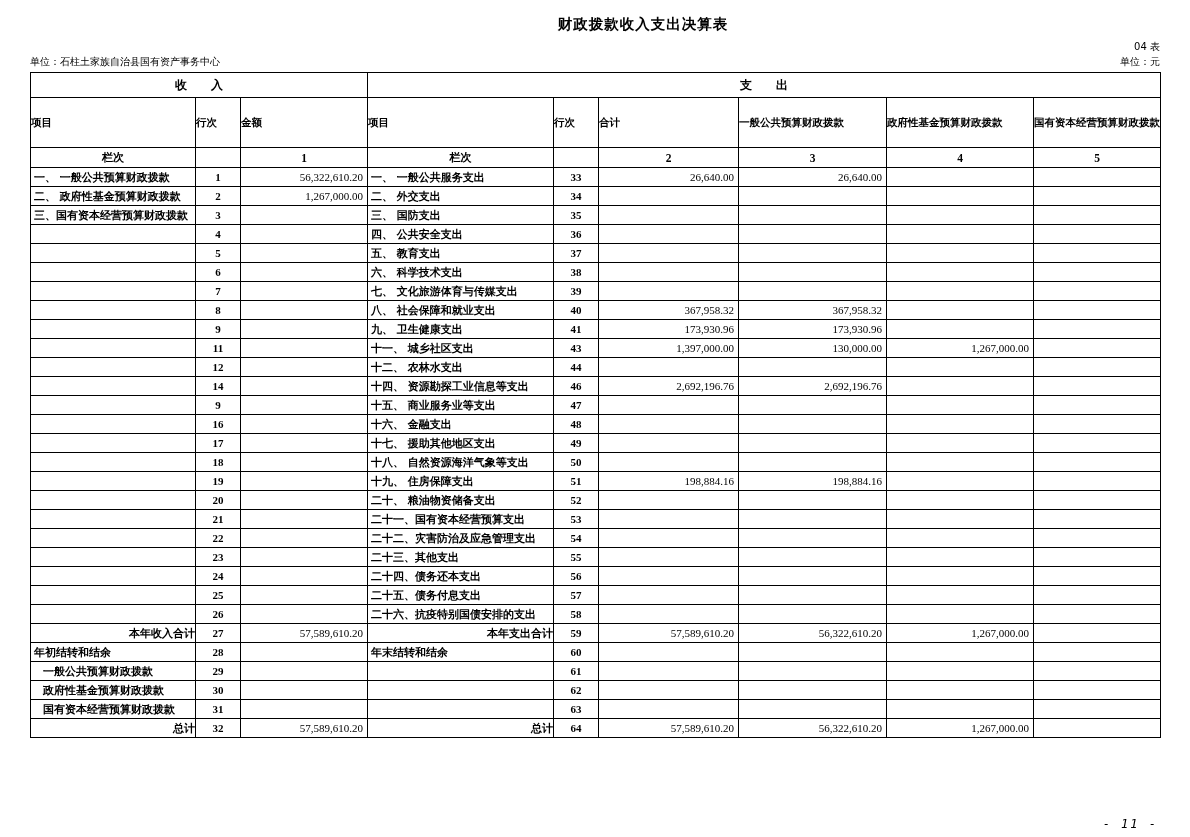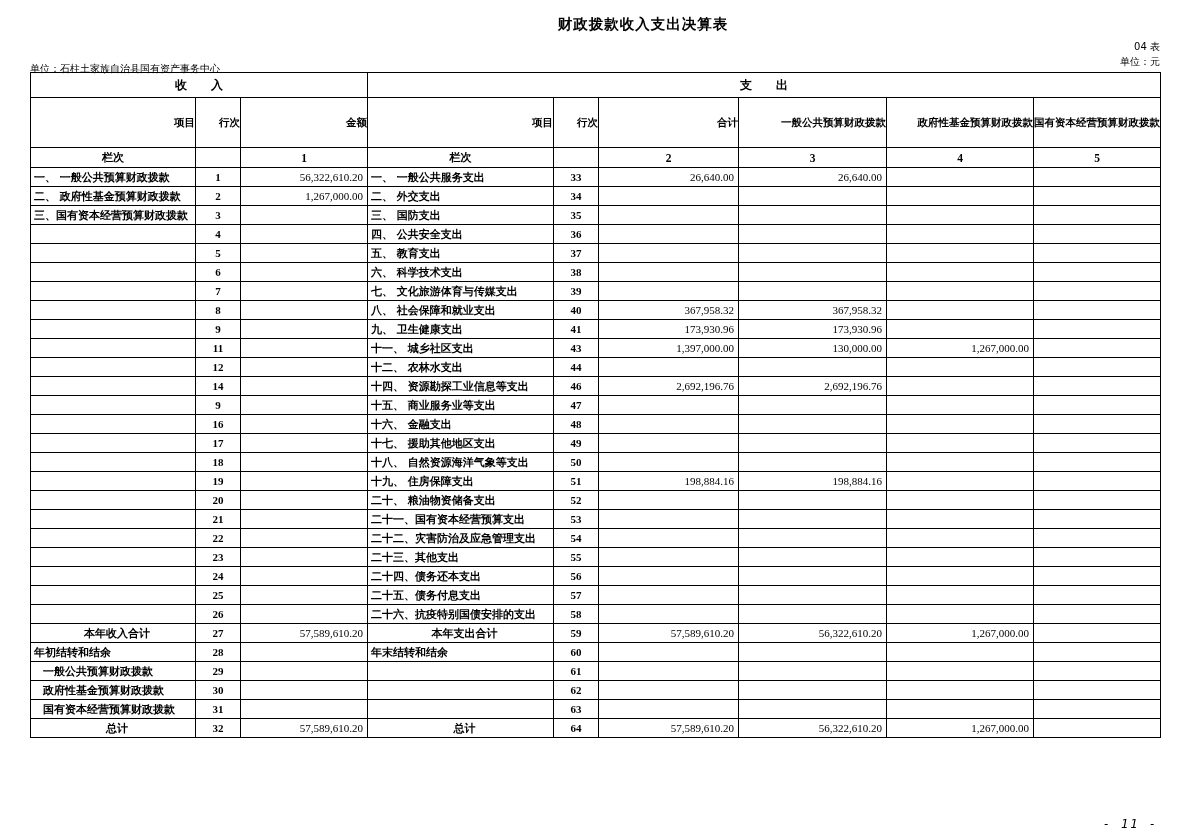--- a/index.html
+++ b/index.html
@@ -9,36 +9,36 @@
     font-family:"DejaVu Sans", sans-serif; color:#000;
   }
   .page { position:absolute; inset:0; background:#fff; }
   .page-title {
     position:absolute; top:15px; left:0; width:100%;
     text-align:center; font-size:14.5px; font-weight:bold; letter-spacing:1px;margin-left:48px;
   }
   .table-no {
     position:absolute; top:40px; right:30px; font-size:10px;
   }
-  .meta-left { position:absolute; top:62px; left:30px; font-size:10px; }
+  .meta-left { position:absolute; top:55px; left:30px; font-size:10px; }
   .meta-right { position:absolute; top:55px; right:30px; font-size:10px; }
   table.fiscal {
     position:absolute; top:72px; left:30px; width:1130px;
     border-collapse:collapse; table-layout:fixed;
   }
   table.fiscal th, table.fiscal td {
     border:1px solid #000; overflow:hidden; white-space:nowrap; vertical-align:middle;
   }
   tr.band th { height:25px; font-size:12px; font-weight:bold; text-align:center; line-height:14px; }
-  tr.hdr th { height:50px; font-size:10.5px; font-weight:bold; text-align:right; }
+  tr.hdr th { height:50px; font-size:10.5px; font-weight:bold; text-align:left; }
   tr.lanci td { height:20px; font-size:11px; font-weight:bold; text-align:center; }
   tr.lanci td.colnum { font-family:"Liberation Serif", serif; font-size:11.5px; }
   tbody.rows td { height:19px; font-size:11px; }
   td.item { font-weight:bold; text-align:left; padding-left:3px; }
-  td.item.center { text-align:center; padding-left:8px; }
+  td.item.center { text-align:right; padding-left:8px; }
   td.item.indent { padding-left:12px; }
   td.rowno { font-weight:bold; text-align:center; font-family:"Liberation Serif", serif; font-size:11.5px; }
   td.amt { text-align:right; padding-right:4px; font-family:"Liberation Serif", serif; font-size:11.5px; font-weight:normal; }
   .page-number {
     position:absolute; bottom:6px; right:32px;
     font-family:"DejaVu Sans Mono", monospace; font-size:12px; letter-spacing:2px;font-style:italic;
   }
 </style>
 </head>
 <body>

